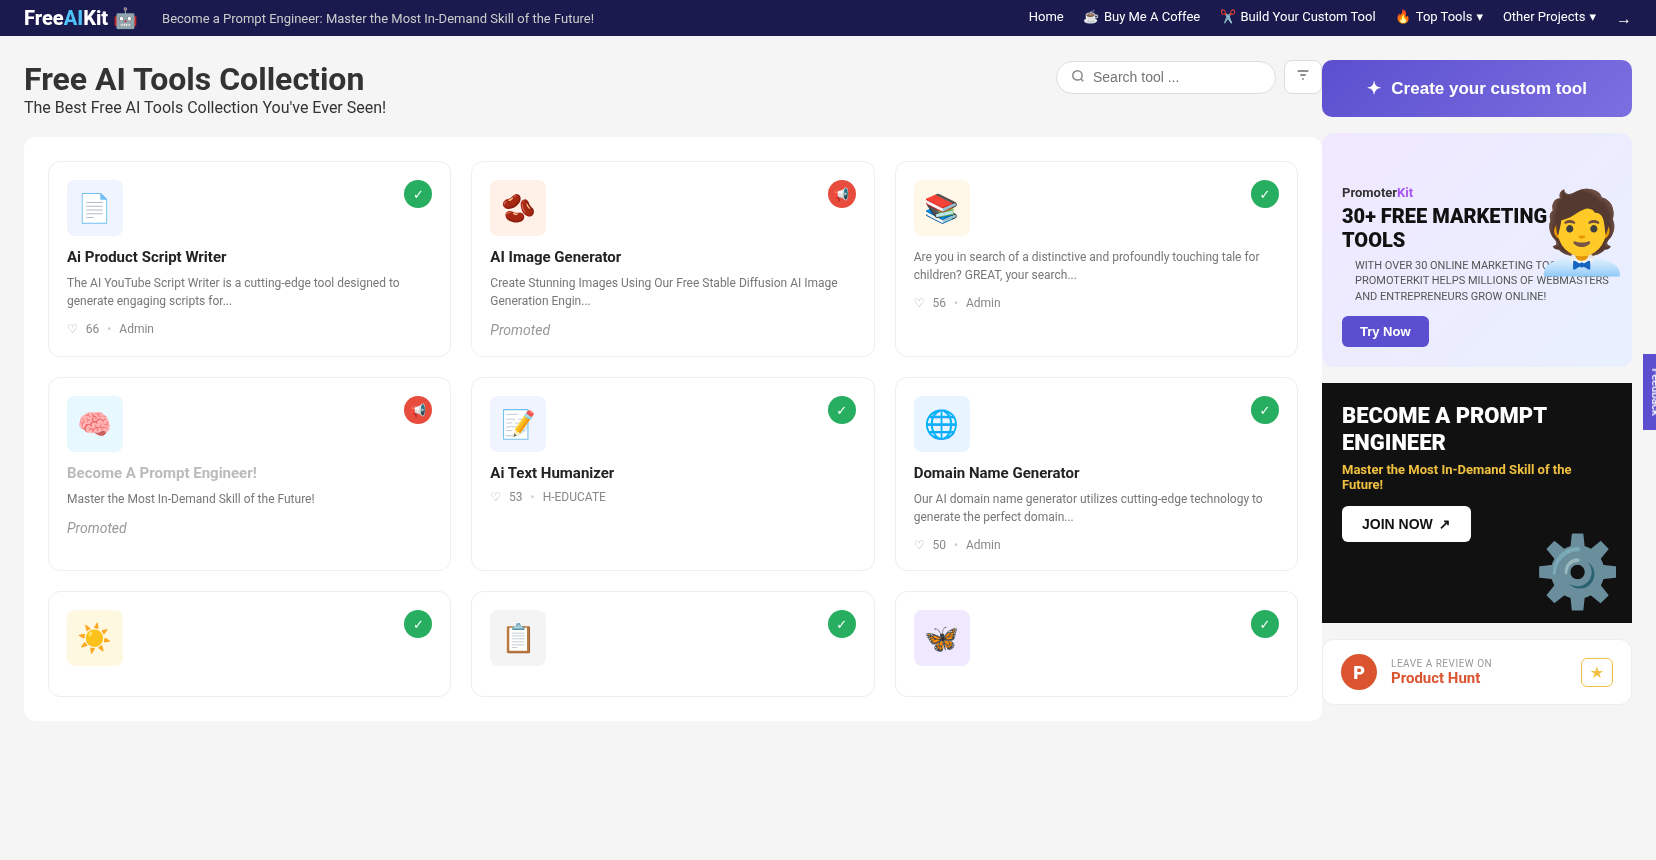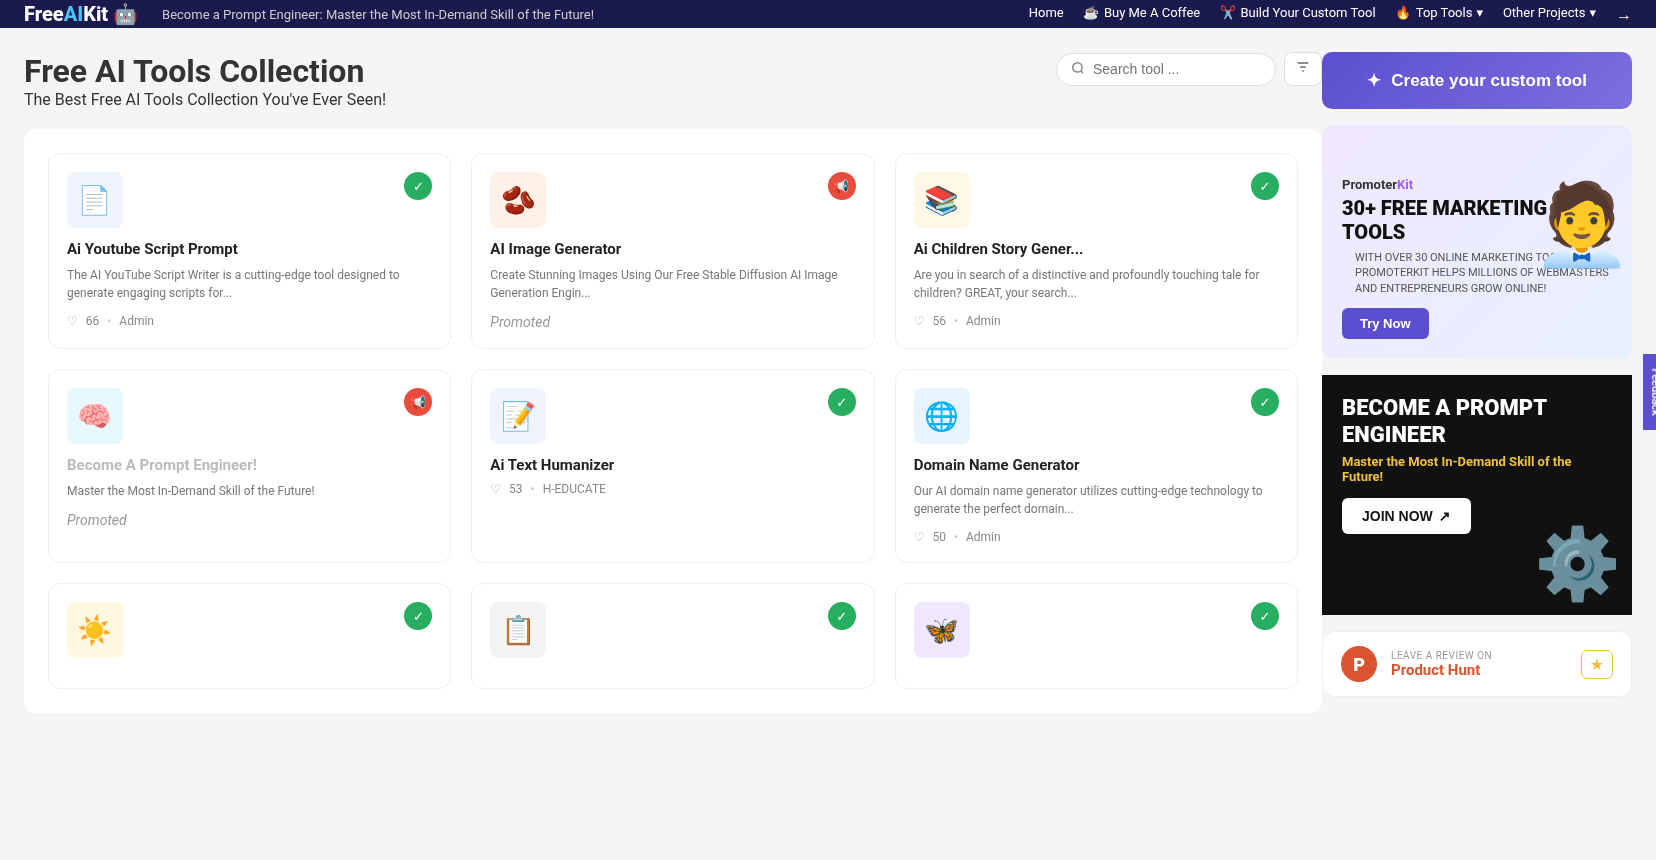--- a/index.html
+++ b/index.html
@@ -5,21 +5,21 @@
     * { box-sizing: border-box; margin: 0; padding: 0; }
     body { font-family: -apple-system, BlinkMacSystemFont, 'Segoe UI', Roboto, sans-serif; background: #f5f5f5; color: #333; }
 
     
     .navbar {
       background: #1a1a4e;
       color: white;
       display: flex;
       align-items: center;
       padding: 0 24px;
-      height: 28px;
+      height: 36px;
       position: relative;
       overflow: hidden;
     }
     .navbar-logo {
       font-size: 20px;
       font-weight: 800;
       color: white;
       margin-right: 24px;
       white-space: nowrap;
       flex-shrink: 0;
@@ -435,21 +435,21 @@
     </div>
 
     <div class="tools-section">
       <div class="tools-grid">
 
         <div class="tool-card">
           <div class="card-header">
             <div class="card-icon" style="background:#f0f4ff; font-size:28px;">📄</div>
             <div class="card-badge badge-green">✓</div>
           </div>
-          <div class="card-title">Ai Youtube Script Prompt</div>
+          <div class="card-title">Ai Product Script Writer</div>
           <div class="card-desc">The AI YouTube Script Writer is a cutting-edge tool designed to generate engaging scripts for...</div>
           <div class="card-footer">
             <span class="heart">♡</span>
             <span>66</span>
             <span class="dot-sep">•</span>
             <span>Admin</span>
           </div>
         </div>
 
         <div class="tool-card promoted">
@@ -462,21 +462,20 @@
           <div class="card-footer">
             <span class="promoted-label">Promoted</span>
           </div>
         </div>
 
         <div class="tool-card">
           <div class="card-header">
             <div class="card-icon" style="background:#fff8e8; font-size:28px;">📚</div>
             <div class="card-badge badge-green">✓</div>
           </div>
-          <div class="card-title">Ai Children Story Gener...</div>
           <div class="card-desc">Are you in search of a distinctive and profoundly touching tale for children? GREAT, your search...</div>
           <div class="card-footer">
             <span class="heart">♡</span>
             <span>56</span>
             <span class="dot-sep">•</span>
             <span>Admin</span>
           </div>
         </div>
 
         <div class="tool-card promoted">

